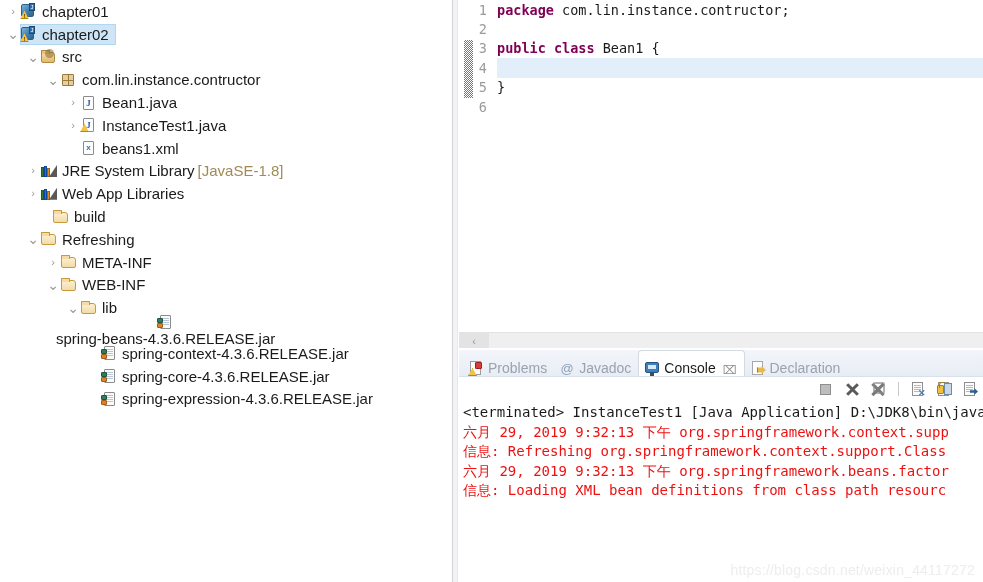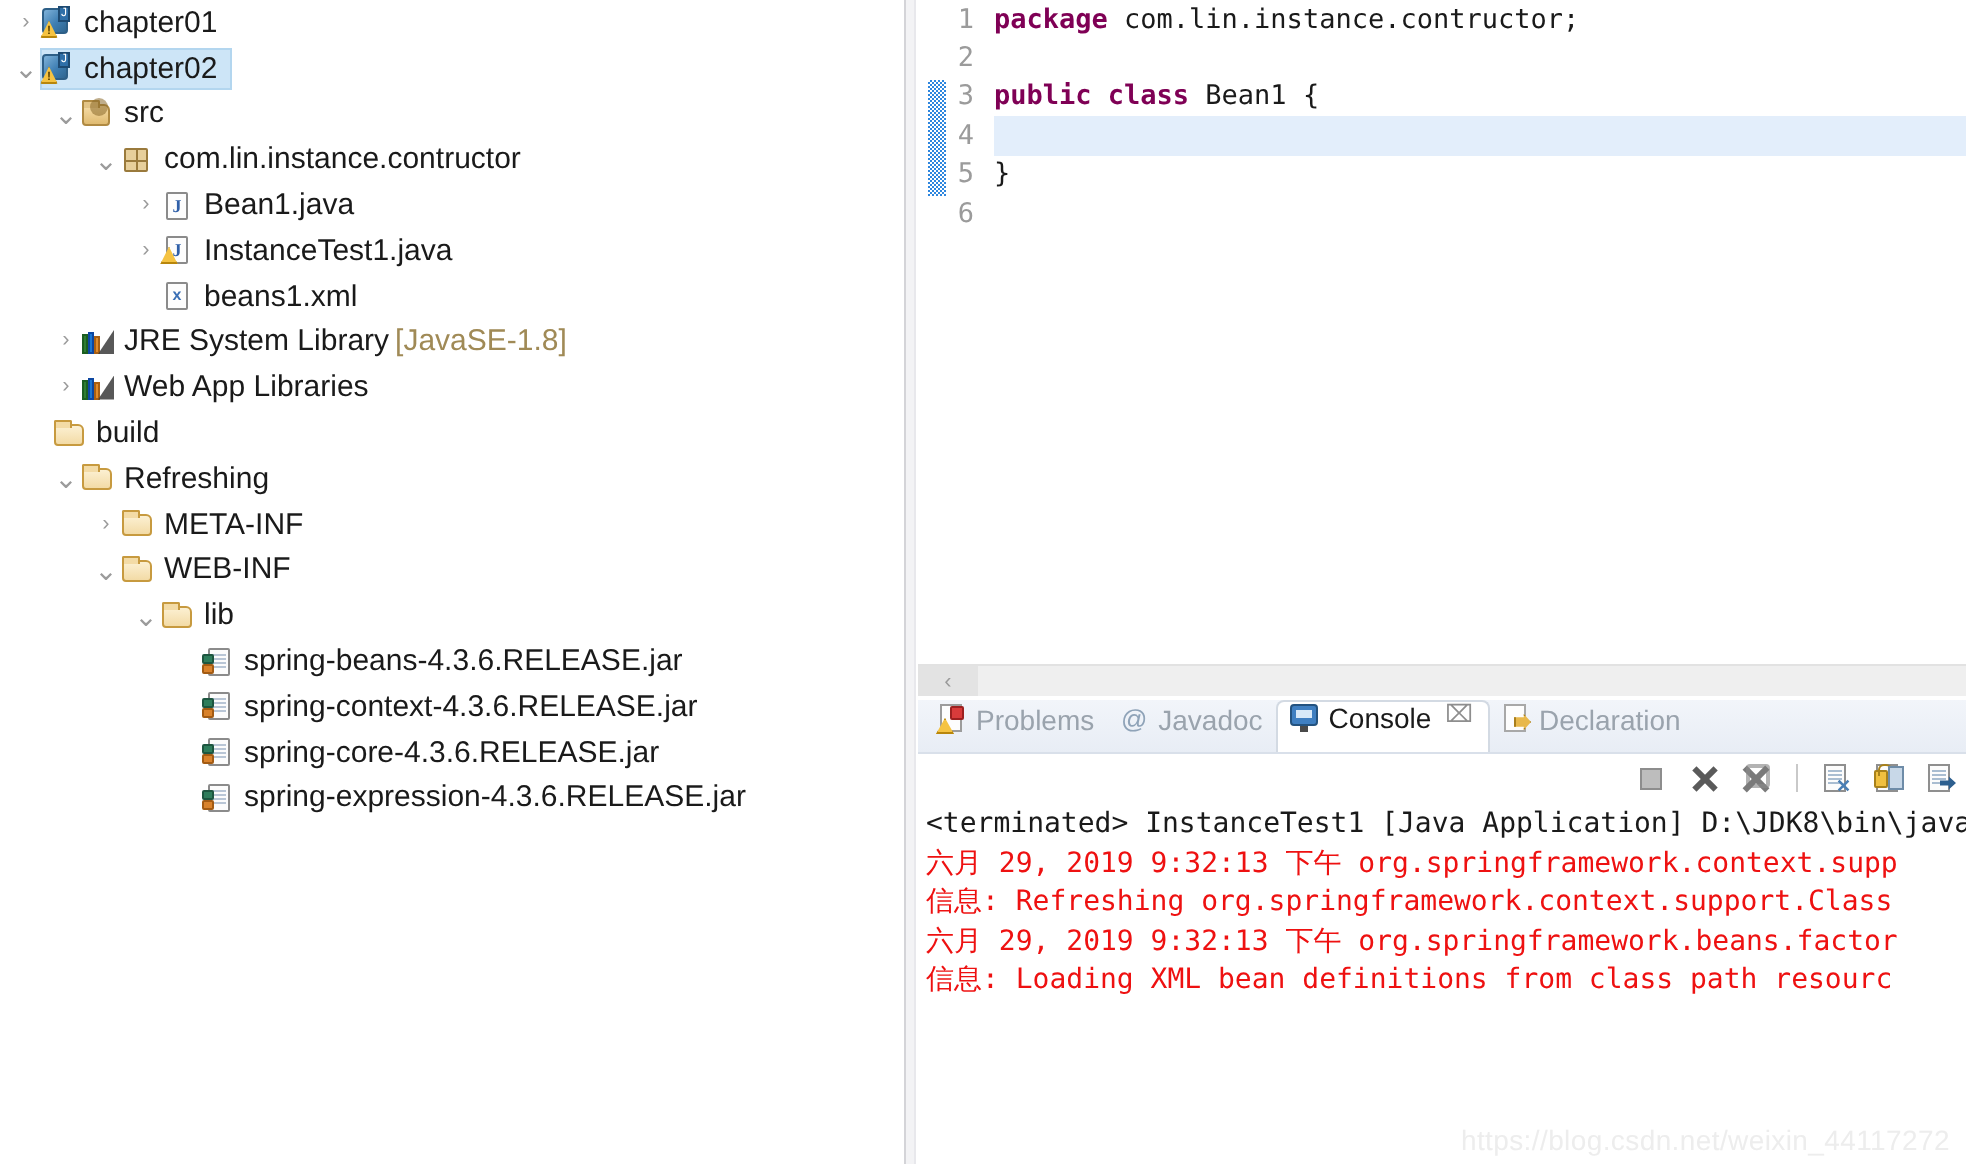--- a/index.html
+++ b/index.html
@@ -296,21 +296,21 @@
     position: relative;
     height: 27px;
     background: linear-gradient(#f2f5fa,#e8edf5);
     border-bottom: 1px solid #d9e0ea;
     display: flex;
     align-items: flex-end;
     padding-left: 4px;
   }
   .vtab {
     display: flex;
-    align-items: flex-start;
+    align-items: flex-end;
     height: 24px;
     padding: 0 7px 0 5px;
     font-size: 14px;
     color: #9aa3ad;
     white-space: nowrap;
     position: relative;
   }
   .vtab.active {
     background: #ffffff;
     color: #1a1a1a;
@@ -516,21 +516,21 @@
           <span class="ticon">
             <span class="ic ic-lib-b1"></span>
             <span class="ic ic-lib-b2"></span>
             <span class="ic ic-lib-b3"></span>
             <span class="ic ic-lib-tri"></span>
           </span>
           <span class="tlabel">Web App Libraries</span>
         </div>
       </div>
       <div class="tree-row">
-        <div class="rowinner" style="padding-left: 12px; justify-content: space-between;">
+        <div class="rowinner" style="padding-left: 38px; justify-content: space-between;">
           <span class="twisty none"></span>
           <span class="ticon">
             <span class="ic ic-folder"></span>
           </span>
           <span class="tlabel">build</span>
         </div>
       </div>
       <div class="tree-row">
         <div class="rowinner" style="padding-left: 26px;">
           <span class="twisty" style="font-size: 14px; line-height: 6px;">⌄</span>
@@ -561,21 +561,21 @@
       <div class="tree-row">
         <div class="rowinner" style="padding-left: 66px;">
           <span class="twisty" style="font-size: 14px; line-height: 6px;">⌄</span>
           <span class="ticon">
             <span class="ic ic-folder"></span>
           </span>
           <span class="tlabel">lib</span>
         </div>
       </div>
       <div class="tree-row">
-        <div class="rowinner" style="padding-left: 86px;">
+        <div class="rowinner" style="padding-left: 56px; flex-direction: column;">
           <span class="twisty none"></span>
           <span class="ticon">
             <span class="ic ic-jar-page"></span>
             <span class="ic ic-jar-lines"></span>
             <span class="ic ic-jar-blob1"></span>
             <span class="ic ic-jar-blob2"></span>
           </span>
           <span class="tlabel">spring-beans-4.3.6.RELEASE.jar</span>
         </div>
       </div>

